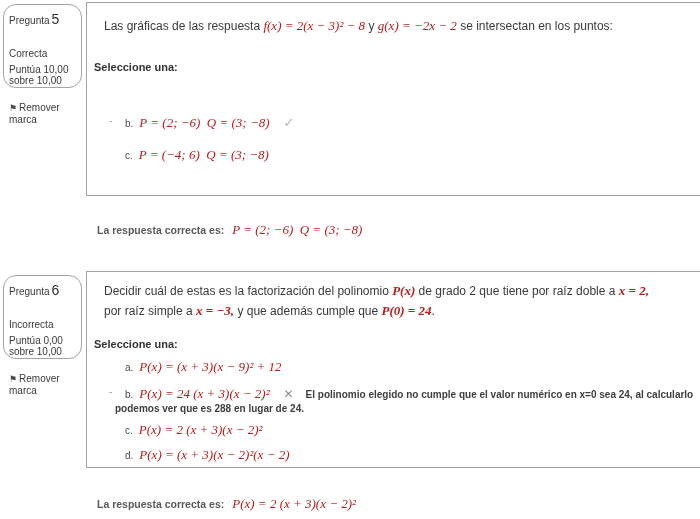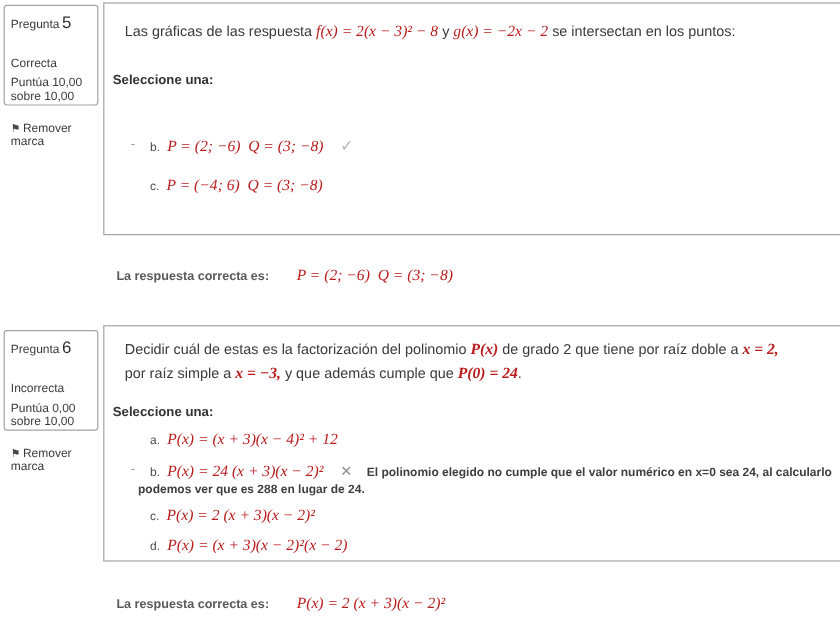--- a/index.html
+++ b/index.html
@@ -1,18 +1,18 @@
 <!DOCTYPE html>
 <html><head>
 <meta charset="utf-8">
 <style>
   html,body{margin:0;padding:0;overflow:hidden;background:#ffffff}
   body{width:700px;height:519px;position:relative;font-family:"Liberation Sans",sans-serif;color:#3a3a3a}
 
-  .info-box{position:absolute;left:3px;width:79px;height:84px;border:1px solid #a3a3a3;border-radius:3px;background:#fff;box-sizing:border-box;padding:5px 3px 4px 5px}
+  .info-box{position:absolute;left:3px;width:79px;height:84px;border:1px solid #a3a3a3;border-radius:13px;background:#fff;box-sizing:border-box;padding:5px 3px 4px 5px}
   .q-label{font-size:10px;color:#3a3a3a}
   .q-num{font-size:14px;color:#2f2f2f;margin-left:2px}
   .q-status{font-size:10px;margin-top:20px}
   .q-pts{font-size:10px;margin-top:5px;line-height:11px}
   .q-flag{font-size:10px;margin-top:16px;line-height:11px;cursor:pointer}
   .flag-ic{font-size:9px;color:#4a4a4a;margin-right:2px}
 
   .content-box{position:absolute;left:86px;width:630px;border:1px solid #a3a3a3;background:#fff;box-sizing:border-box}
   .prompt{position:absolute;left:17px;font-size:12px;line-height:19px;color:#3a3a3a}
   .math{font-family:"Liberation Serif",serif;font-style:italic;font-size:13px;color:#b91c1c}
@@ -21,21 +21,21 @@
 
   .opt{position:absolute;left:38px;white-space:nowrap}
   .opt .dash{position:absolute;left:-16px;top:1px;color:#9a9a9a;font-size:11px}
   .letter{font-size:10px;color:#4c4c4c;margin-right:6px}
   .check{color:#b4b4b4;font-size:13px;margin-left:14px}
   .cross{color:#8f8f8f;font-size:12px;margin-left:14px}
   .feedback{font-size:10px;font-weight:bold;color:#3e3e3e;margin-left:12px}
   .feedback2{position:absolute;left:28px;font-size:10px;font-weight:bold;color:#3e3e3e;white-space:nowrap}
 
   .answer-line{position:absolute;left:97px;white-space:nowrap}
-  .answer-label{font-size:10.5px;font-weight:bold;color:#5a5a5a;margin-right:23px}
+  .answer-label{font-size:10.5px;font-weight:bold;color:#5a5a5a;margin-right:8px}
 
   .watermark{position:absolute;left:316px;top:78px;font-size:27px;font-weight:bold;letter-spacing:1px;color:#8f8f8f;text-shadow:0 0 1px #7a7a7a}
 </style>
 </head>
 <body>
 
 <div class="watermark">ALTILLO.COM</div>
 
 <aside class="info-box" style="top:4px">
   <div>
@@ -85,21 +85,21 @@
   </div>
 </aside>
 
 <div class="content-box" style="top:271px;height:197px">
   <div class="prompt" style="top:9px;width:552px">
     <span>Decidir cuál de estas es la factorización del polinomio </span><span class="math bold">P(x)</span><span> de grado 2 que tiene por raíz doble a </span><span class="math bold">x = 2,</span><span> por raíz simple a </span><span class="math bold">x = −3,</span><span> y que además cumple que </span><span class="math bold">P(0) = 24</span><span>.</span>
   </div>
   <div class="select-label" style="top:66px">Seleccione una:</div>
 
   <div class="opt" style="top:85px">
-    <span class="letter">a.</span><span class="math">P(x) =  (x + 3)(x − 4)² + 12</span>
+    <span class="letter">a.</span><span class="math">P(x) =  (x + 3)(x − 9)² + 12</span>
   </div>
   <div class="opt" style="top:112px">
     <span class="dash">-</span><span class="letter">b.</span><span class="math">P(x) = 24 (x + 3)(x − 2)²</span><span class="cross">✕</span><span class="feedback">El polinomio elegido no cumple que el valor numérico en x=0 sea 24, al calcularlo</span>
   </div>
   <div class="feedback2" style="top:131px">podemos ver que es 288 en lugar de 24.</div>
   <div class="opt" style="top:148px">
     <span class="letter">c.</span><span class="math">P(x) = 2 (x + 3)(x − 2)²</span>
   </div>
   <div class="opt" style="top:173px">
     <span class="letter">d.</span><span class="math">P(x) =  (x + 3)(x − 2)²(x − 2)</span>

